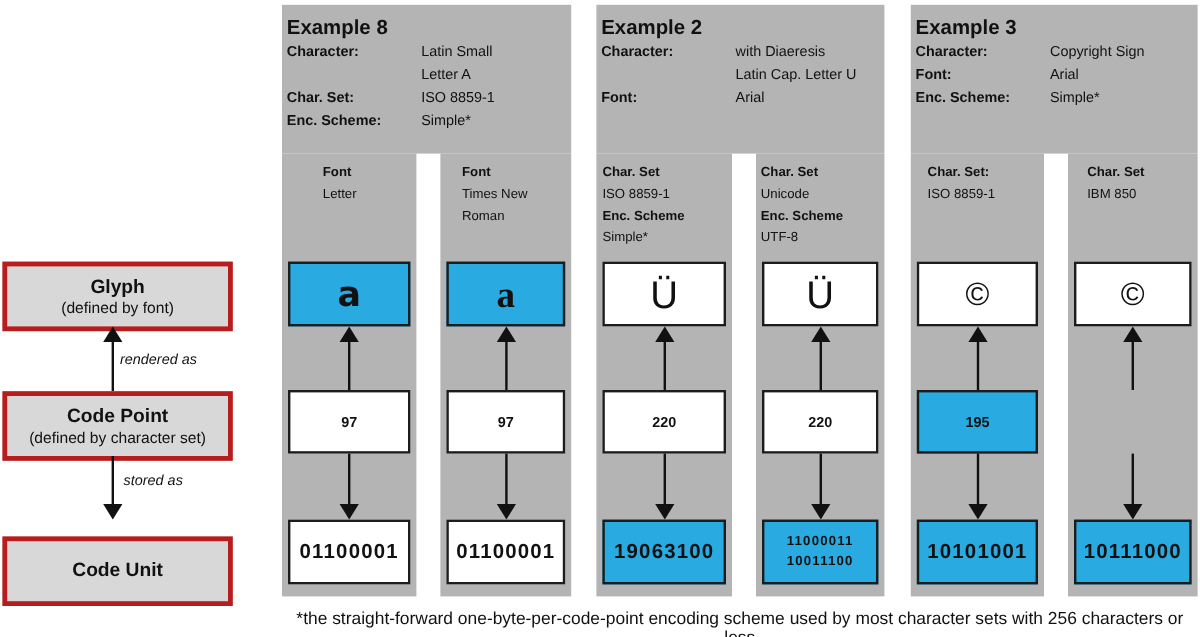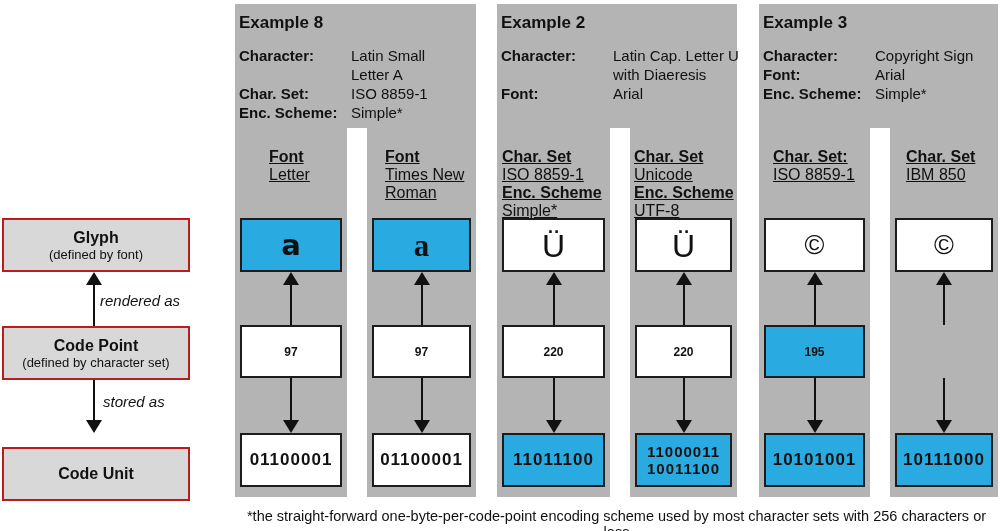--- a/index.html
+++ b/index.html
@@ -6,28 +6,28 @@
     --blue:#29abe2;
     --panel:#b4b4b4;
     --lgray:#d8d8d8;
     --ink:#111;
   }
   html,body{margin:0;padding:0;background:#fff;}
   body{font-family:"Liberation Sans","DejaVu Sans",sans-serif;color:var(--ink);}
   .stage{position:relative;width:1000px;height:531px;background:#fff;overflow:hidden;}
 
   
-  .lbox{position:absolute;left:2px;width:184px;border:2px solid #b91c1c;background:var(--lgray);
+  .lbox{position:absolute;left:2px;width:184px;border:4px solid #b91c1c;background:var(--lgray);
         display:flex;flex-direction:column;align-items:center;justify-content:center;text-align:center;}
   .lbox .t{font-weight:bold;font-size:16px;line-height:18px;}
   .lbox .s{font-size:13px;line-height:15px;}
   .lbox.glyph{top:218px;height:50px;}
   .lbox.cp{top:326px;height:50px;}
   .lbox.cu{top:433px;height:50px;margin-top:14px;}
-  .llabel{position:absolute;font-style:italic;font-size:15px;white-space:nowrap;}
+  .llabel{position:absolute;font-style:italic;font-size:12px;white-space:nowrap;}
   .llabel.rendered{left:100px;top:292px;}
   .llabel.stored{left:103px;top:393px;}
 
   
   .arrow{position:absolute;}
   .arrow .line{position:absolute;left:50%;width:2px;margin-left:-1px;background:var(--ink);top:0;bottom:0;}
   .arrow.up .line{top:11px;}
   .arrow.down .line{bottom:11px;}
   .arrow .head{position:absolute;left:50%;width:0;height:0;margin-left:-8px;
                border-left:8px solid transparent;border-right:8px solid transparent;}
@@ -37,35 +37,35 @@
   .larrow.up{top:272px;height:54px;}
   .larrow.down{top:380px;height:53px;}
 
   
   .panel{position:absolute;top:4px;height:493px;}
   #ex1{left:235px;width:241px;}
   #ex2{left:497px;width:240px;}
   #ex3{left:759px;width:239px;}
   .p-head{position:absolute;top:0;left:0;right:0;height:124px;background:var(--panel);box-sizing:border-box;padding:8px 4px 0 4px;}
   .p-title{margin:0;font-size:17px;font-weight:bold;line-height:22px;}
-  .attrs{margin-top:12px;display:grid;grid-template-columns:112px 1fr;font-size:15px;line-height:19px;white-space:nowrap;}
+  .attrs{display:grid;grid-template-columns:112px 1fr;font-size:12px;line-height:19px;white-space:nowrap;}
   .attr-label{font-weight:bold;}
   .cols{position:absolute;top:124px;left:0;right:0;bottom:0;display:flex;}
   .col{position:relative;background:var(--panel);height:100%;box-sizing:border-box;}
   .colgap{width:20px;}
-  .col-head{position:absolute;top:20px;left:0;right:0;font-size:16px;line-height:18px;white-space:nowrap;text-decoration:underline;}
+  .col-head{position:absolute;top:7px;left:0;right:0;font-size:11px;line-height:18px;white-space:nowrap;}
   .ch-line.bold{font-weight:bold;}
 
   .box{position:absolute;left:5px;right:5px;border:2px solid #1c1c1c;background:#fff;
        display:flex;align-items:center;justify-content:center;text-align:center;}
   .box.hl{background:var(--blue);}
   .glyph-box{top:90px;height:50px;}
   .cp-box{top:197px;height:49px;font-weight:bold;font-size:12px;}
   .cu-box{top:305px;height:50px;font-weight:bold;font-size:17px;letter-spacing:1px;}
-  .cu-box .bin2{font-size:15px;line-height:17px;letter-spacing:1px;}
+  .cu-box .bin2{font-size:11px;line-height:17px;letter-spacing:1px;}
   .a1{top:144px;height:53px;left:0;right:0;}
   .a2{top:250px;height:55px;left:0;right:0;}
 
   .g-futura{font-family:"DejaVu Sans",sans-serif;font-weight:bold;font-size:29px;line-height:1;}
   .g-times{font-family:"Liberation Serif","DejaVu Serif",serif;font-weight:bold;font-size:31px;line-height:1;}
   .g-arial-u{font-family:"Liberation Sans",sans-serif;font-size:32px;line-height:0.95;transform:translateY(1px);}
   .g-copy{font-family:"Liberation Sans",sans-serif;font-size:27px;line-height:1;}
 
   .footnote{position:absolute;left:235px;width:763px;top:508px;text-align:center;font-size:14.5px;}
 </style>
@@ -154,22 +154,22 @@
       </div>
     </div>
   </section>
 
   <section class="panel" id="ex2">
     <header class="p-head">
       <h2 class="p-title">Example 2</h2>
       <div class="attrs">
         <div class="attr-label">Character:</div>
         <div class="attr-value">
+          <div>with Diaeresis</div>
           <div>Latin Cap. Letter U</div>
-          <div>with Diaeresis</div>
         </div>
         <div class="attr-label">Font:</div>
         <div class="attr-value">Arial</div>
       </div>
     </header>
     <div class="cols">
       <div class="col" style="width:113px">
         <div class="col-head" style="padding-left:5px">
           <div class="ch-line bold">Char. Set</div>
           <div class="ch-line">ISO 8859-1</div>
@@ -181,21 +181,21 @@
           </div>
         <div class="arrow up a1">
             <i class="head"></i>
             <i class="line"></i>
           </div>
         <div class="box cp-box">220</div>
         <div class="arrow down a2">
             <i class="line"></i>
             <i class="head"></i>
           </div>
-        <div class="box cu-box hl">11011100</div>
+        <div class="box cu-box hl">19063100</div>
       </div>
       <div class="colgap"></div>
       <div class="col" style="width:107px">
         <div class="col-head" style="padding-left:4px">
           <div class="ch-line bold">Char. Set</div>
           <div class="ch-line">Unicode</div>
           <div class="ch-line bold">Enc. Scheme</div>
           <div class="ch-line">UTF-8</div>
         </div>
         <div class="box glyph-box">

